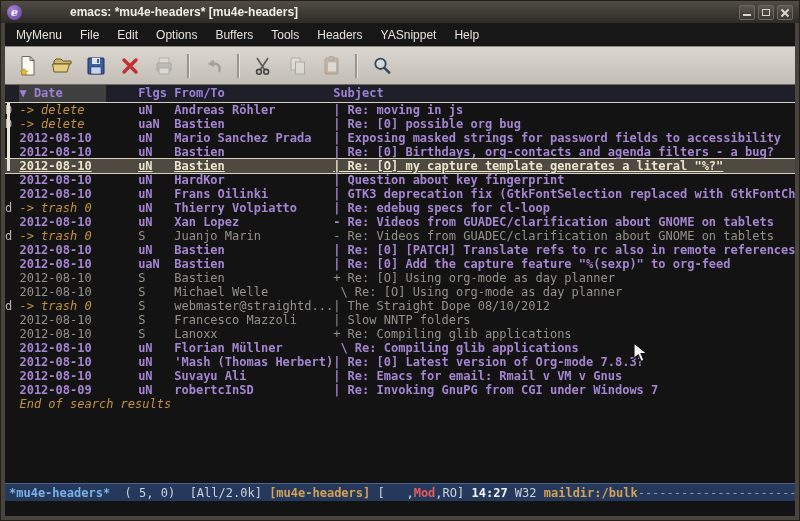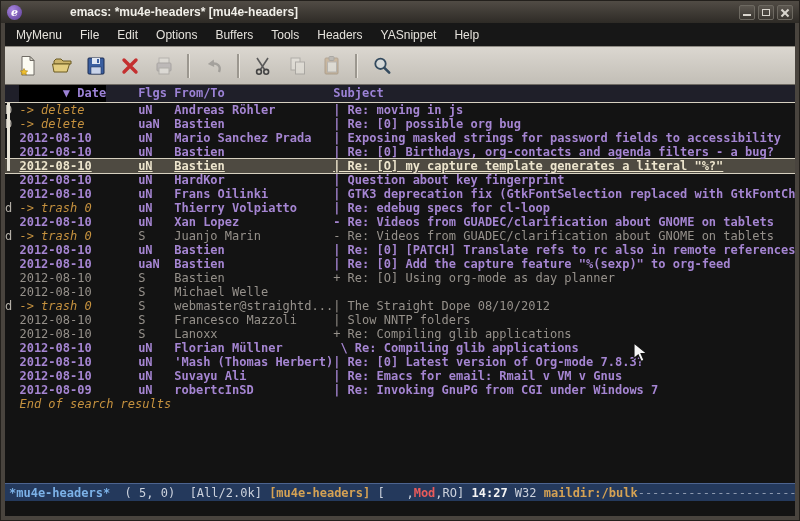--- a/index.html
+++ b/index.html
@@ -36,22 +36,22 @@
   .tool-btn{width:27px;height:27px;display:flex;align-items:center;justify-content:center;border-radius:3px;}
   .tool-btn.disabled{opacity:.32;}
   .tool-sep{width:2px;height:24px;background:#9b978f;border-right:1px solid #e9e5dd;margin:0 3px;flex:none;}
   
   .buffer{flex:1;position:relative;background:#131313;overflow:hidden;
     font-family:"DejaVu Sans Mono",monospace;font-size:12px;}
   .scroll-thumb{position:absolute;left:2px;top:12px;width:3px;height:74px;background:#e7e3d7;}
   .header-line{position:relative;display:flex;height:17px;line-height:17px;white-space:pre;
     color:var(--header-fg,#9c82d6);font-weight:bold;background:#1f1f29;
     border-bottom:1px solid var(--box-line,#d6d0c0);}
-  .header-line .c-date{background:#000000;text-align:right;}
-  .row{display:flex;height:14px;line-height:14px;white-space:pre;}
+  .header-line .c-date{background:#404040;}
+  .row{display:flex;height:14px;line-height:14px;white-space:pre;justify-content:space-between;}
   .row.unread{color:var(--unread,#a585d2);font-weight:bold;}
   .row.read{color:var(--read,#96918b);}
   .c-prefix{width:2ch;flex:none;color:var(--prefix,#b5b0a8);font-weight:normal;}
   .c-date{width:12ch;flex:none;overflow:hidden;}
   .c-flags{width:5ch;flex:none;overflow:hidden;margin-left:32px;}
   .c-from{width:22ch;flex:none;overflow:hidden;}
   .c-subj{flex:1;overflow:hidden;}
   .c-date.special{color:var(--special,#c6923f);font-style:italic;font-weight:normal;}
   .row.current{background:var(--current-bg,#4e4a41);
     box-shadow:0 -1px 0 var(--box-line,#d6d0c0),0 1px 0 var(--box-line,#d6d0c0);}
@@ -196,21 +196,21 @@
         <div class="row unread"><span class="c-prefix"></span><span class="c-date">2012-08-10</span><span class="c-flags">uN</span><span class="c-from">Bastien</span><span class="c-subj">| Re: [0] Birthdays, org-contacts and agenda filters - a bug?</span></div>
         <div class="row unread current"><span class="c-prefix"></span><span class="c-date">2012-08-10</span><span class="c-flags">uN</span><span class="c-from">Bastien</span><span class="c-subj">| Re: [O] my capture template generates a literal "%?"</span></div>
         <div class="row unread"><span class="c-prefix"></span><span class="c-date">2012-08-10</span><span class="c-flags">uN</span><span class="c-from">HardKor</span><span class="c-subj">| Question about key fingerprint</span></div>
         <div class="row unread"><span class="c-prefix"></span><span class="c-date">2012-08-10</span><span class="c-flags">uN</span><span class="c-from">Frans Oilinki</span><span class="c-subj">| GTK3 deprecation fix (GtkFontSelection replaced with GtkFontChooser)</span></div>
         <div class="row unread"><span class="c-prefix">d</span><span class="c-date special">-&gt; trash 0</span><span class="c-flags">uN</span><span class="c-from">Thierry Volpiatto</span><span class="c-subj">| Re: edebug specs for cl-loop</span></div>
         <div class="row unread"><span class="c-prefix"></span><span class="c-date">2012-08-10</span><span class="c-flags">uN</span><span class="c-from">Xan Lopez</span><span class="c-subj">- Re: Videos from GUADEC/clarification about GNOME on tablets</span></div>
         <div class="row read"><span class="c-prefix">d</span><span class="c-date special">-&gt; trash 0</span><span class="c-flags">S</span><span class="c-from">Juanjo Marin</span><span class="c-subj">- Re: Videos from GUADEC/clarification about GNOME on tablets</span></div>
         <div class="row unread"><span class="c-prefix"></span><span class="c-date">2012-08-10</span><span class="c-flags">uN</span><span class="c-from">Bastien</span><span class="c-subj">| Re: [0] [PATCH] Translate refs to rc also in remote references</span></div>
         <div class="row unread"><span class="c-prefix"></span><span class="c-date">2012-08-10</span><span class="c-flags">uaN</span><span class="c-from">Bastien</span><span class="c-subj">| Re: [0] Add the capture feature "%(sexp)" to org-feed</span></div>
         <div class="row read"><span class="c-prefix"></span><span class="c-date">2012-08-10</span><span class="c-flags">S</span><span class="c-from">Bastien</span><span class="c-subj">+ Re: [O] Using org-mode as day planner</span></div>
-        <div class="row read"><span class="c-prefix"></span><span class="c-date">2012-08-10</span><span class="c-flags">S</span><span class="c-from">Michael Welle</span></div>
+        <div class="row read"><span class="c-prefix"></span><span class="c-date">2012-08-10</span><span class="c-flags">S</span><span class="c-from">Michael Welle</span><span class="c-subj"> \ Re: [O] Using org-mode as day planner</span></div>
         <div class="row read"><span class="c-prefix">d</span><span class="c-date special">-&gt; trash 0</span><span class="c-flags">S</span><span class="c-from">webmaster@straightd...</span><span class="c-subj">| The Straight Dope 08/10/2012</span></div>
         <div class="row read"><span class="c-prefix"></span><span class="c-date">2012-08-10</span><span class="c-flags">S</span><span class="c-from">Francesco Mazzoli</span><span class="c-subj">| Slow NNTP folders</span></div>
         <div class="row read"><span class="c-prefix"></span><span class="c-date">2012-08-10</span><span class="c-flags">S</span><span class="c-from">Lanoxx</span><span class="c-subj">+ Re: Compiling glib applications</span></div>
         <div class="row unread"><span class="c-prefix"></span><span class="c-date">2012-08-10</span><span class="c-flags">uN</span><span class="c-from">Florian Müllner</span><span class="c-subj"> \ Re: Compiling glib applications</span></div>
         <div class="row unread"><span class="c-prefix"></span><span class="c-date">2012-08-10</span><span class="c-flags">uN</span><span class="c-from">'Mash (Thomas Herbert)</span><span class="c-subj">| Re: [0] Latest version of Org-mode 7.8.3?</span></div>
         <div class="row unread"><span class="c-prefix"></span><span class="c-date">2012-08-10</span><span class="c-flags">uN</span><span class="c-from">Suvayu Ali</span><span class="c-subj">| Re: Emacs for email: Rmail v VM v Gnus</span></div>
         <div class="row unread"><span class="c-prefix"></span><span class="c-date">2012-08-09</span><span class="c-flags">uN</span><span class="c-from">robertcInSD</span><span class="c-subj">| Re: Invoking GnuPG from CGI under Windows 7</span></div>
       </div>
 
     <div class="end-line">End of search results</div>

